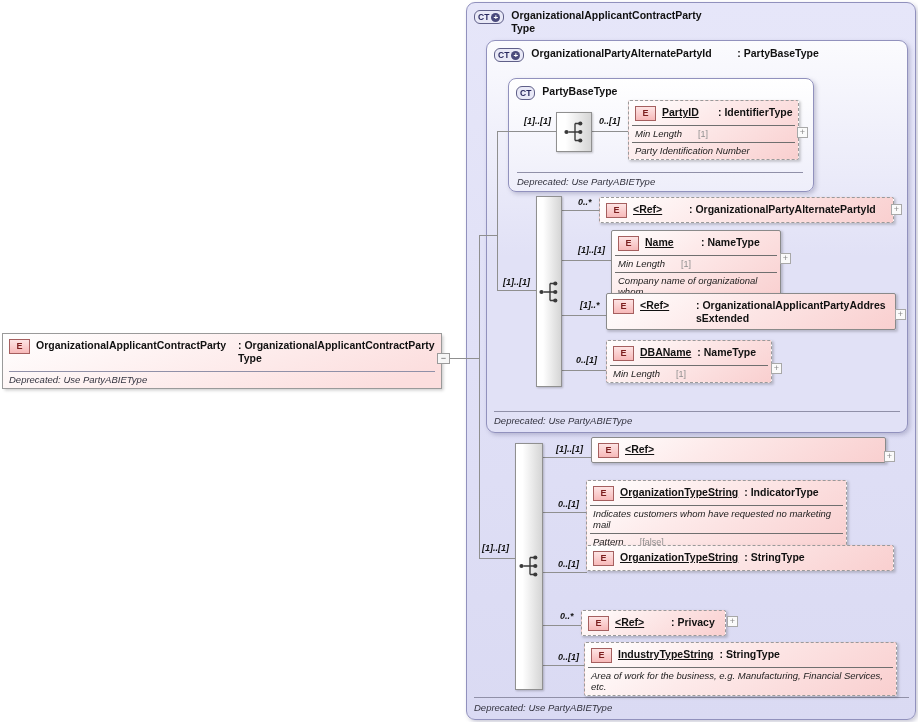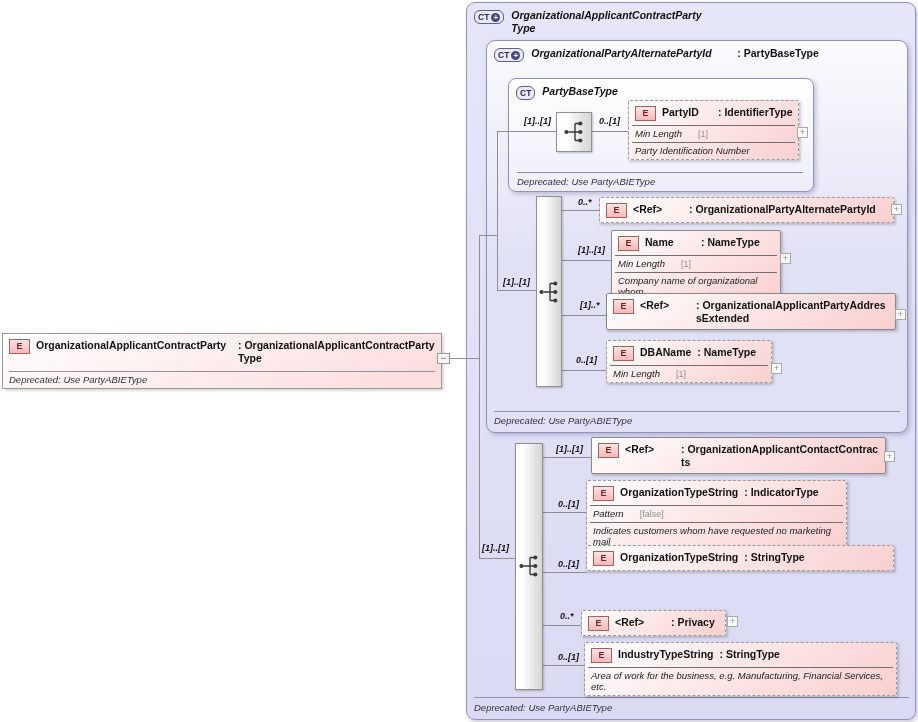--- a/index.html
+++ b/index.html
@@ -7,40 +7,40 @@
          font-family:"Liberation Sans",sans-serif;color:#111;overflow:hidden;}
 
   
   .ctbox{position:absolute;border:1px solid #9191bd;border-radius:9px;
          box-shadow:2px 2px 4px rgba(100,100,140,.35);}
   .ct-outer{background:linear-gradient(180deg,#e6e6f9 0%,#dadaf3 100%);}
   .ct-inner{background:linear-gradient(180deg,#fbfbfe 0%,#e1e1f6 55%);}
   .ct-base{background:linear-gradient(180deg,#ffffff 0%,#eeeefa 100%);}
   .ct-head{display:flex;align-items:flex-start;gap:7px;padding:6px 7px 0 7px;}
   .ct-title{display:flex;align-items:flex-start;font-weight:bold;font-size:10.5px;line-height:13px;}
-  .ct-name{word-break:break-all;font-style:italic;}
+  .ct-name{word-break:break-all;}
   .ct-type{word-break:break-all;}
 
   .ctbadge{display:inline-flex;align-items:center;gap:2px;flex:none;margin-top:1px;
            background:#e9e9f7;border:1.5px solid #5f5f88;border-radius:6px;
            padding:0 3px;height:12px;font-size:8.5px;font-weight:bold;color:#28285e;}
   .plus-circle{width:9px;height:9px;border-radius:50%;background:#4a4a7c;color:#ffffff;
                font-size:8px;line-height:9px;text-align:center;font-weight:bold;flex:none;}
 
   .dep-sep{position:absolute;height:0;border-top:1px solid #9090a8;}
   .dep-text{position:absolute;font-style:italic;font-size:9.5px;color:#33333f;white-space:nowrap;}
 
   
   .el{position:absolute;border:1px solid #8a8a8a;border-radius:2px;
       background:linear-gradient(145deg,#ffffff 0%,#fdeaea 40%,#f9cfcf 100%);
       box-shadow:1.5px 1.5px 2.5px rgba(0,0,0,.18);}
   .el.dashed{border:1px dashed #9a9a9a;}
   .el-head{display:flex;align-items:flex-start;gap:6px;padding:5px 6px 4px 6px;
            font-weight:bold;font-size:10.5px;line-height:13px;}
-  .el-name{flex:none;white-space:pre;}
+  .el-name{flex:none;white-space:pre;text-decoration:underline;}
   .wname{width:50px;}
   .el-type{white-space:nowrap;}
   .el-type.wrap{white-space:normal;word-break:break-all;}
   .el-row{border-top:1px solid #6f6f6f;margin:0 3px;padding:2px 3px 3px 3px;}
   .facet{display:flex;align-items:baseline;gap:16px;}
   .facet-label{font-style:italic;font-size:9.5px;color:#1c1c1c;}
   .facet-value{font-size:9px;color:#8f8f8f;}
   .note{font-style:italic;font-size:9.5px;line-height:11px;color:#222;}
 
   .eicon{display:inline-block;flex:none;width:19px;height:13px;margin-top:0;
@@ -247,36 +247,35 @@
       <span class="facet-label">Min Length</span>
       <span class="facet-value">[1]</span>
     </div>
   </div>
   <span class="plus" style="left:771px;top:363px;">+</span>
 
   <div class="el" style="left:591px;top:437px;width:293px;">
     <div class="el-head">
       <span class="eicon">E</span>
       <span class="el-name wname">&lt;Ref&gt;</span>
-      <span class="el-type wrap" style="width:200px;">: OrganizationApplicantContactContracts</span>
     </div>
   </div>
   <span class="plus" style="left:884px;top:451px;">+</span>
 
   <div class="el dashed" style="left:586px;top:480px;width:259px;">
     <div class="el-head">
       <span class="eicon">E</span>
       <span class="el-name">OrganizationTypeString</span>
       <span class="el-type">: IndicatorType</span>
     </div>
+    <div class="el-row note">Indicates customers whom have requested no marketing mail</div>
     <div class="el-row facet">
       <span class="facet-label">Pattern</span>
       <span class="facet-value">[false]</span>
     </div>
-    <div class="el-row note">Indicates customers whom have requested no marketing mail</div>
   </div>
 
   <div class="el dashed" style="left:586px;top:545px;width:306px;">
     <div class="el-head">
       <span class="eicon">E</span>
       <span class="el-name">OrganizationTypeString</span>
       <span class="el-type">: StringType</span>
     </div>
   </div>
 

